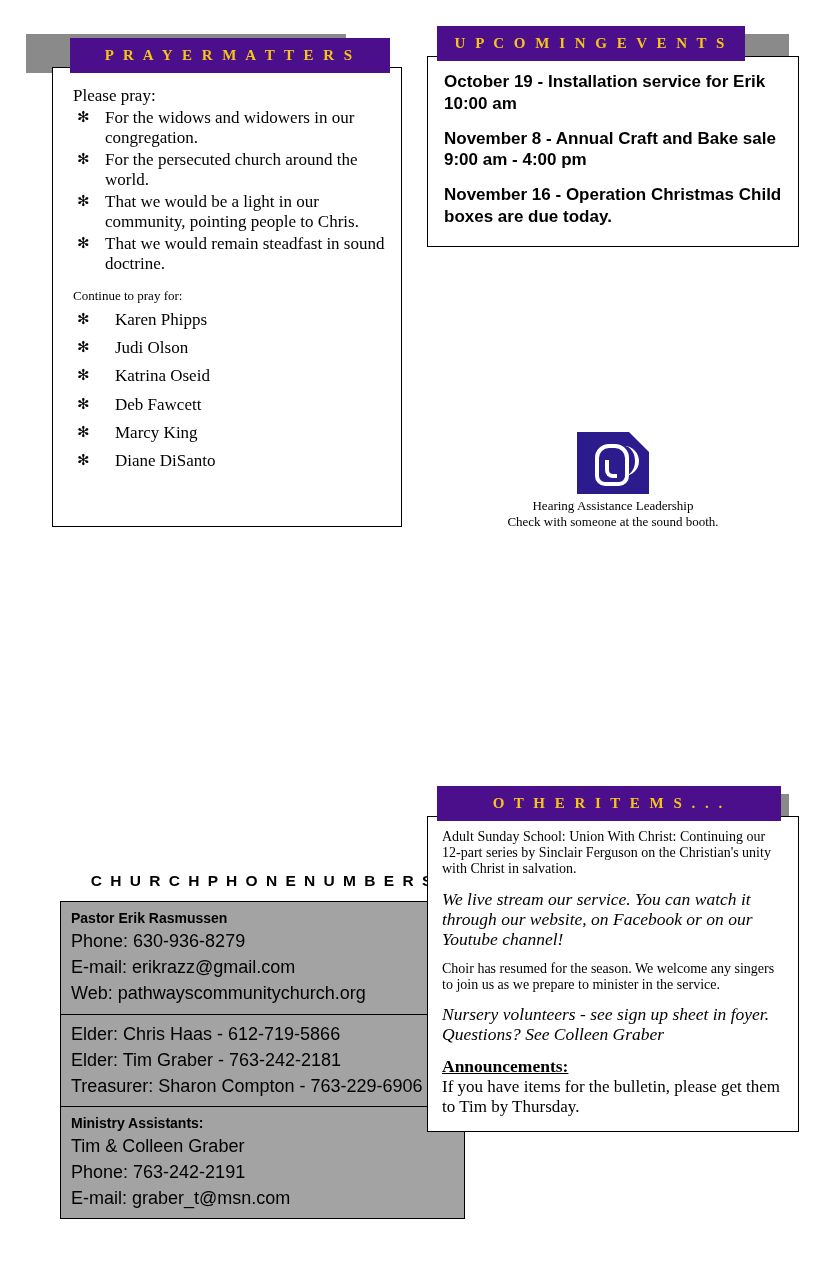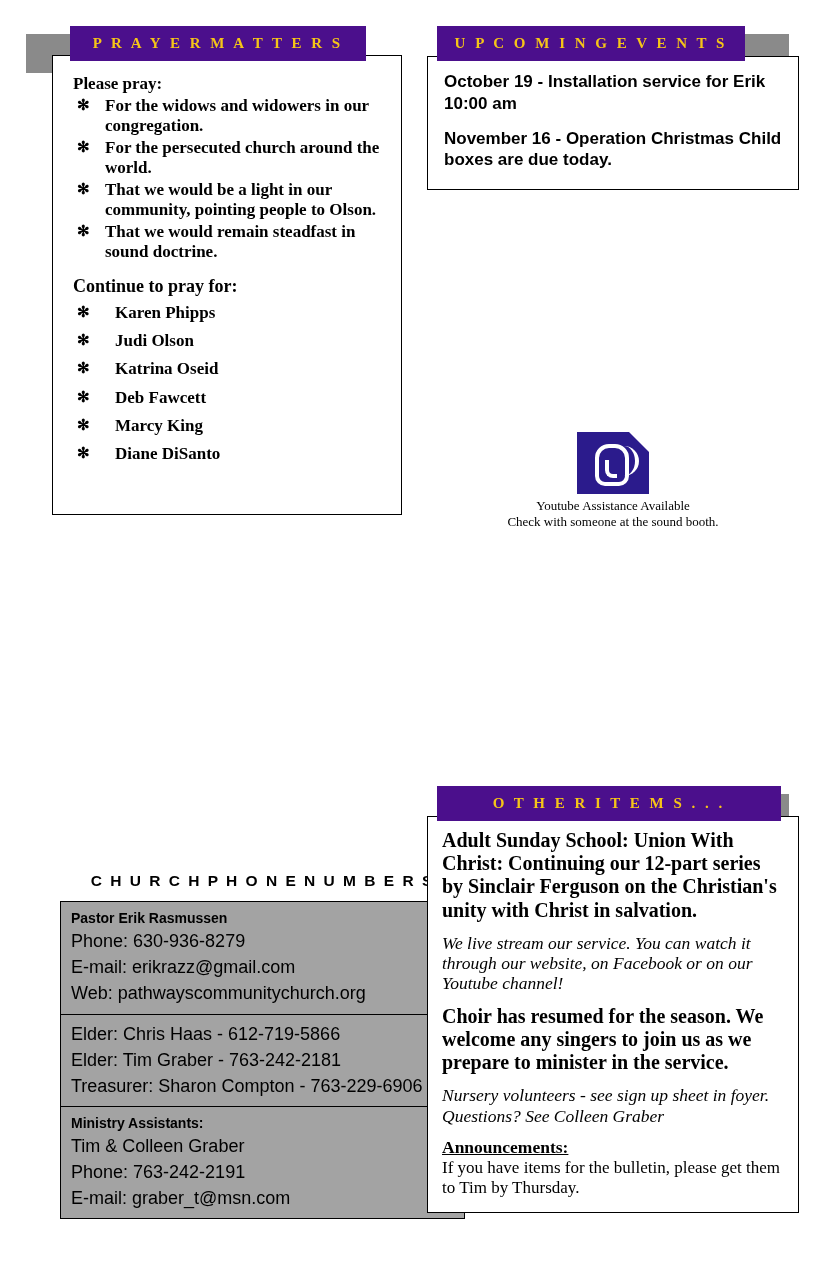--- a/index.html
+++ b/index.html
@@ -46,30 +46,29 @@
     position: relative;
     border: 1px solid #000000;
     background: #ffffff;
     box-sizing: border-box;
     z-index: 2;
   }
 
   
   #prayer-panel { left: 52px; top: 26px; width: 350px; }
   #prayer-header {
-    width: 296px;
+    width: 320px;
     margin-left: 18px;
-    margin-top: 0;
+    margin-top: 12px;
   }
   #prayer-header-shadow { left: 26px; top: 34px; width: 320px; height: 39px; }
   #prayer-body {
     margin-top: -6px;
     padding: 18px 16px 14px 20px;
     min-height: 460px;
-    font-weight: bold;
   }
   .lead-line {
     font-size: 17px;
     margin: 0 0 2px 0;
   }
   ul.star-list {
     list-style: none;
     margin: 0 0 0 0;
     padding: 0;
   }
@@ -82,21 +81,21 @@
   }
   ul.star-list li .star {
     position: absolute;
     left: 4px;
     top: 1px;
     font-size: 15px;
   }
   ul.names-list li { padding-left: 42px; margin-bottom: 8px; }
   ul.names-list li .star { left: 4px; }
   .continue-line {
-    font-size: 18px;
+    font-size: 13px;
     margin: 14px 0 6px 0;
   }
 
   
   #events-panel { left: 427px; top: 26px; width: 372px; }
   #events-header {
     width: 308px;
     margin-left: 10px;
   }
   #events-header-shadow { left: 445px; top: 34px; width: 344px; height: 37px; }
@@ -205,22 +204,22 @@
   #other-header {
     width: 344px;
     margin-left: 10px;
   }
   #other-header-shadow { left: 445px; top: 794px; width: 344px; height: 37px; }
   #other-body {
     margin-top: -5px;
     padding: 12px 12px 14px 14px;
   }
   .oi-bold {
-    font-weight: bold;
-    font-size: 20px;
+    font-weight: normal;
+    font-size: 14px;
     line-height: 1.16;
     margin-bottom: 11px;
   }
   .oi-italic {
     font-style: italic;
     font-size: 17.5px;
     line-height: 1.16;
     margin-bottom: 11px;
   }
   .oi-plain {
@@ -239,21 +238,21 @@
 <div class="shadow-box" id="prayer-header-shadow"></div>
 <div class="panel" id="prayer-panel">
   <div class="panel-header" id="prayer-header">
     <span class="hdr-text">P R A Y E R   M A T T E R S</span>
   </div>
   <div class="panel-body" id="prayer-body">
     <p class="lead-line">Please pray:</p>
     <ul class="star-list">
       <li><span class="star">✻</span><span>For the widows and widowers in our congregation.</span></li>
       <li><span class="star">✻</span><span>For the persecuted church around the world.</span></li>
-      <li><span class="star">✻</span><span>That we would be a light in our community, pointing people to Olson.</span></li>
+      <li><span class="star">✻</span><span>That we would be a light in our community, pointing people to Chris.</span></li>
       <li><span class="star">✻</span><span>That we would remain steadfast in sound doctrine.</span></li>
     </ul>
     <p class="continue-line">Continue to pray for:</p>
     <ul class="star-list names-list">
       <li><span class="star">✻</span><span>Karen Phipps</span></li>
       <li><span class="star">✻</span><span>Judi Olson</span></li>
       <li><span class="star">✻</span><span>Katrina Oseid</span></li>
       <li><span class="star">✻</span><span>Deb Fawcett</span></li>
       <li><span class="star">✻</span><span>Marcy King</span></li>
       <li><span class="star">✻</span><span>Diane DiSanto</span></li>
@@ -261,32 +260,33 @@
   </div>
 </div>
 
 <div class="shadow-box" id="events-header-shadow"></div>
 <div class="panel" id="events-panel">
   <div class="panel-header" id="events-header">
     <span class="hdr-text">U P C O M I N G   E V E N T S</span>
   </div>
   <div class="panel-body" id="events-body">
     <div class="event-item">October 19 - Installation service for Erik 10:00 am</div>
+    <div class="event-item">November 8 - Annual Craft and Bake sale 9:00 am - 4:00 pm</div>
     <div class="event-item">November 16 - Operation Christmas Child boxes are due today.</div>
   </div>
 </div>
 
 <div id="hearing-block">
   <div id="hearing-icon">
     <span class="corner"></span>
     <span class="ear"></span>
     <span class="wave"></span>
   </div>
   <div class="hearing-caption">
-    <div>Youtube Assistance Available</div>
+    <div>Hearing Assistance Leadership</div>
     <div>Check with someone at the sound booth.</div>
   </div>
 </div>
 
 <div class="panel" id="phones-panel">
   <div id="phones-title">C H U R C H   P H O N E   N U M B E R S</div>
   <div id="phones-body">
 
     <div class="phone-group">
       <div class="grp-title">Pastor Erik Rasmussen</div>

